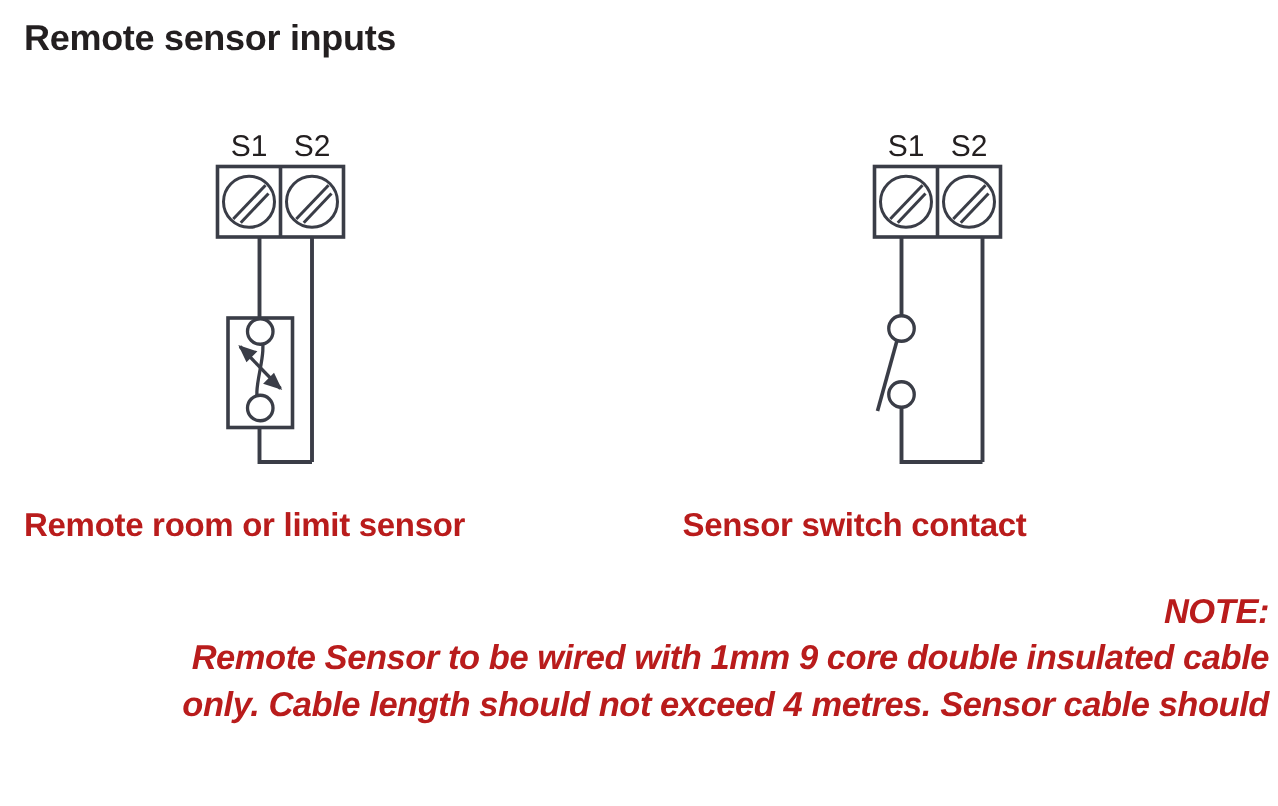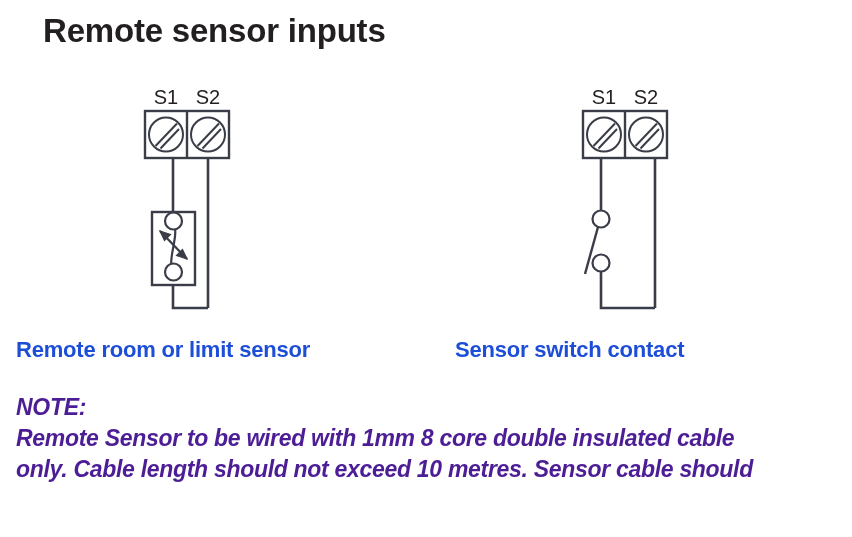--- a/index.html
+++ b/index.html
@@ -13,61 +13,61 @@
     position: relative;
     overflow: hidden;
     font-family: "Liberation Sans", sans-serif;
     color: #231f20;
   }
 
   #page-title {
     position: absolute;
     left: 16px;
     top: 12px;
-    font-size: 33px;
+    font-size: 24px;
     font-weight: bold;
     letter-spacing: -0.2px;
     color: #231f20;
     white-space: nowrap;
-    margin-left: 27px;
   }
 
   .diagram-svg {
     position: absolute;
     left: 0;
     top: 0;
     width: 852px;
     height: 330px;
   }
 
   .caption {
     position: absolute;
     font-size: 22px;
     font-weight: bold;
-    color: #1d4ed8;
+    color: #b91c1c;
     white-space: nowrap;
     letter-spacing: -0.2px;
   }
   #caption-left  { left: 16px;  top: 337px; }
   #caption-right { left: 455px; top: 337px; }
 
   #note-block {
     position: absolute;
     left: 16px;
     top: 392px;
     width: 830px;
   }
   .note-line {
     font-size: 23px;
     font-style: italic;
     font-weight: bold;
-    color: #4c1d95;
+    color: #b91c1c;
     line-height: 31px;
     white-space: nowrap;
     letter-spacing: -0.3px;
+    text-align: right;
   }
 
   .term-label {
     font-family: "Liberation Sans", sans-serif;
     font-size: 20px;
     fill: #231f20;
     text-anchor: middle;
   }
 </style>
 </head>
@@ -151,15 +151,15 @@
     <polyline points="601,271.5 601,308 655,308" fill="none" stroke="#3a3d47" stroke-width="2.6"></polyline>
   </g>
 </svg>
 
 <div class="caption" id="caption-left">Remote room or limit sensor</div>
 
 <div class="caption" id="caption-right">Sensor switch contact</div>
 
 <div id="note-block">
   <div class="note-line">NOTE:</div>
-  <div class="note-line">Remote Sensor to be wired with 1mm 8 core double insulated cable</div>
-  <div class="note-line">only. Cable length should not exceed 10 metres. Sensor cable should</div>
+  <div class="note-line">Remote Sensor to be wired with 1mm 9 core double insulated cable</div>
+  <div class="note-line">only. Cable length should not exceed 4 metres. Sensor cable should</div>
 </div>
 
 </body></html>

